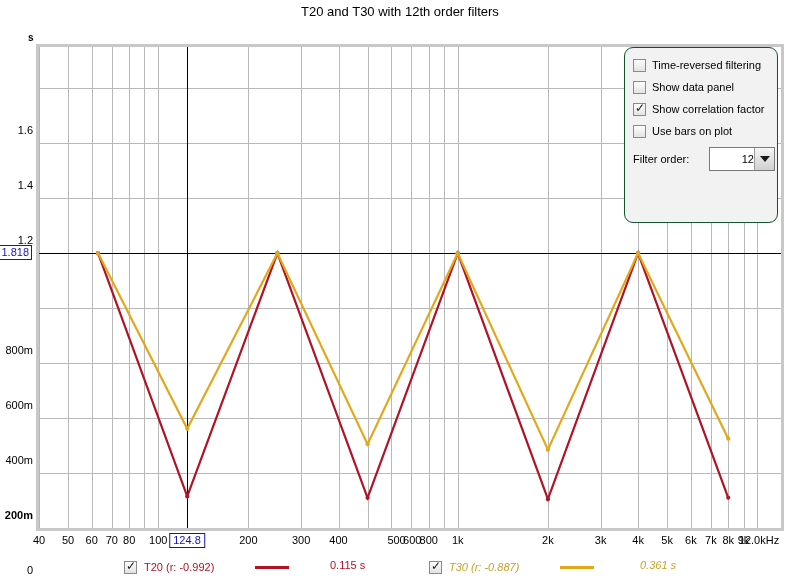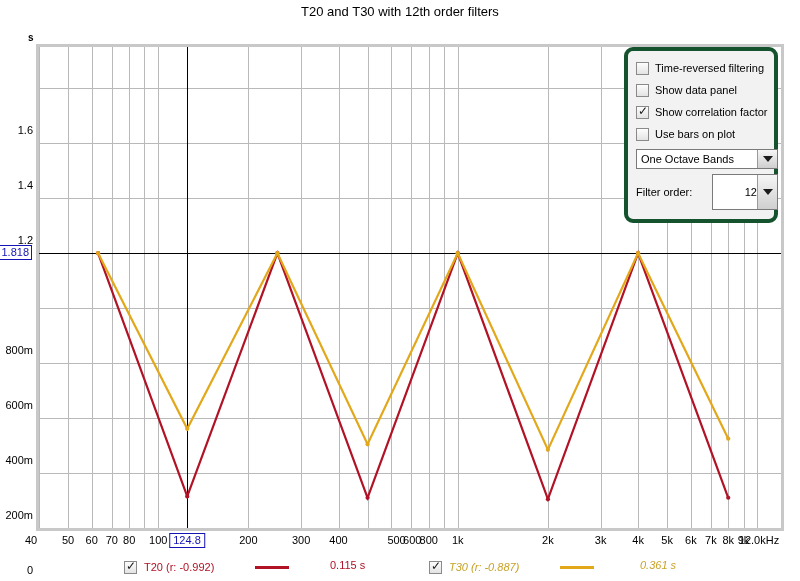--- a/index.html
+++ b/index.html
@@ -136,21 +136,21 @@
   }
 
   
   #control-panel {
     position: absolute;
     left: 624px;
     top: 47px;
     width: 154px;
     height: 176px;
     background: #f2f2f2;
-    border: 4px solid #14532d;
+    border: 1px solid #14532d;
     border-radius: 9px;
     box-sizing: border-box;
     padding: 6px 6px 0 6px;
   }
   .cp-row {
     display: flex;
     align-items: center;
     height: 22px;
     margin-left: 2px;
   }
@@ -223,21 +223,21 @@
     width: 142px;
   }
   #filter-order-row .fo-label {
     font-size: 11px;
     color: #000;
     white-space: nowrap;
   }
   #filter-order-spin {
     margin-left: auto;
     width: 66px;
-    height: 36px;
+    height: 24px;
     border: 1px solid #7a7a7a;
     background: #ffffff;
     box-sizing: border-box;
     position: relative;
     display: flex;
     align-items: center;
   }
   #filter-order-spin .fo-value {
     font-size: 11px;
     color: #000;
@@ -368,28 +368,28 @@
 
 <div id="yaxis-col">
   <div id="y-unit">s</div>
   <div id="y-ticks">
       <div class="ylabel" style="top: 81.2286px;">1.6</div>
       <div class="ylabel" style="top: 136.2px;">1.4</div>
       <div class="ylabel" style="top: 191.171px;">1.2</div>
       <div class="ylabel" style="top: 301.114px;">800m</div>
       <div class="ylabel" style="top: 356.086px;">600m</div>
       <div class="ylabel" style="top: 411.057px;">400m</div>
-      <div class="ylabel" style="top: 466.029px;">200m</div>
+      <div class="ylabel" style="top: 466.029px; font-weight: bold;">200m</div>
       <div class="ylabel" style="top: 521px;">0</div>
     </div>
   <div id="y-cursor-label" style="top: 245.143px;">1.818</div>
 </div>
 
 <div id="x-ticks">
-    <div class="xlabel" style="left: 31px;">40</div>
+    <div class="xlabel" style="left: 39px;">40</div>
     <div class="xlabel" style="left: 68.0285px;">50</div>
     <div class="xlabel" style="left: 91.7466px;">60</div>
     <div class="xlabel" style="left: 111.8px;">70</div>
     <div class="xlabel" style="left: 129.171px;">80</div>
     <div class="xlabel" style="left: 158.199px;">100</div>
     <div class="xlabel" style="left: 248.37px;">200</div>
     <div class="xlabel" style="left: 301.117px;">300</div>
     <div class="xlabel" style="left: 338.541px;">400</div>
     <div class="xlabel" style="left: 367.57px; margin-left: 29px;">500</div>
     <div class="xlabel" style="left: 391.288px; padding-left: 42px;">600</div>
@@ -420,24 +420,20 @@
       <div class="cp-row">
         <span class="cb checked"></span>
         <span class="cp-label">Show correlation factor</span>
       </div>
       <div class="cp-row">
         <span class="cb"></span>
         <span class="cp-label">Use bars on plot</span>
       </div>
     </div>
 
-  <div id="band-select">
-    <span class="sel-text">One Octave Bands</span>
-    <span class="arrow-btn"></span>
-  </div>
 
   <div id="filter-order-row">
     <span class="fo-label">Filter order:</span>
     <div id="filter-order-spin">
       <span class="fo-value">12</span>
       <span class="arrow-btn"></span>
     </div>
   </div>
 </div>
 

